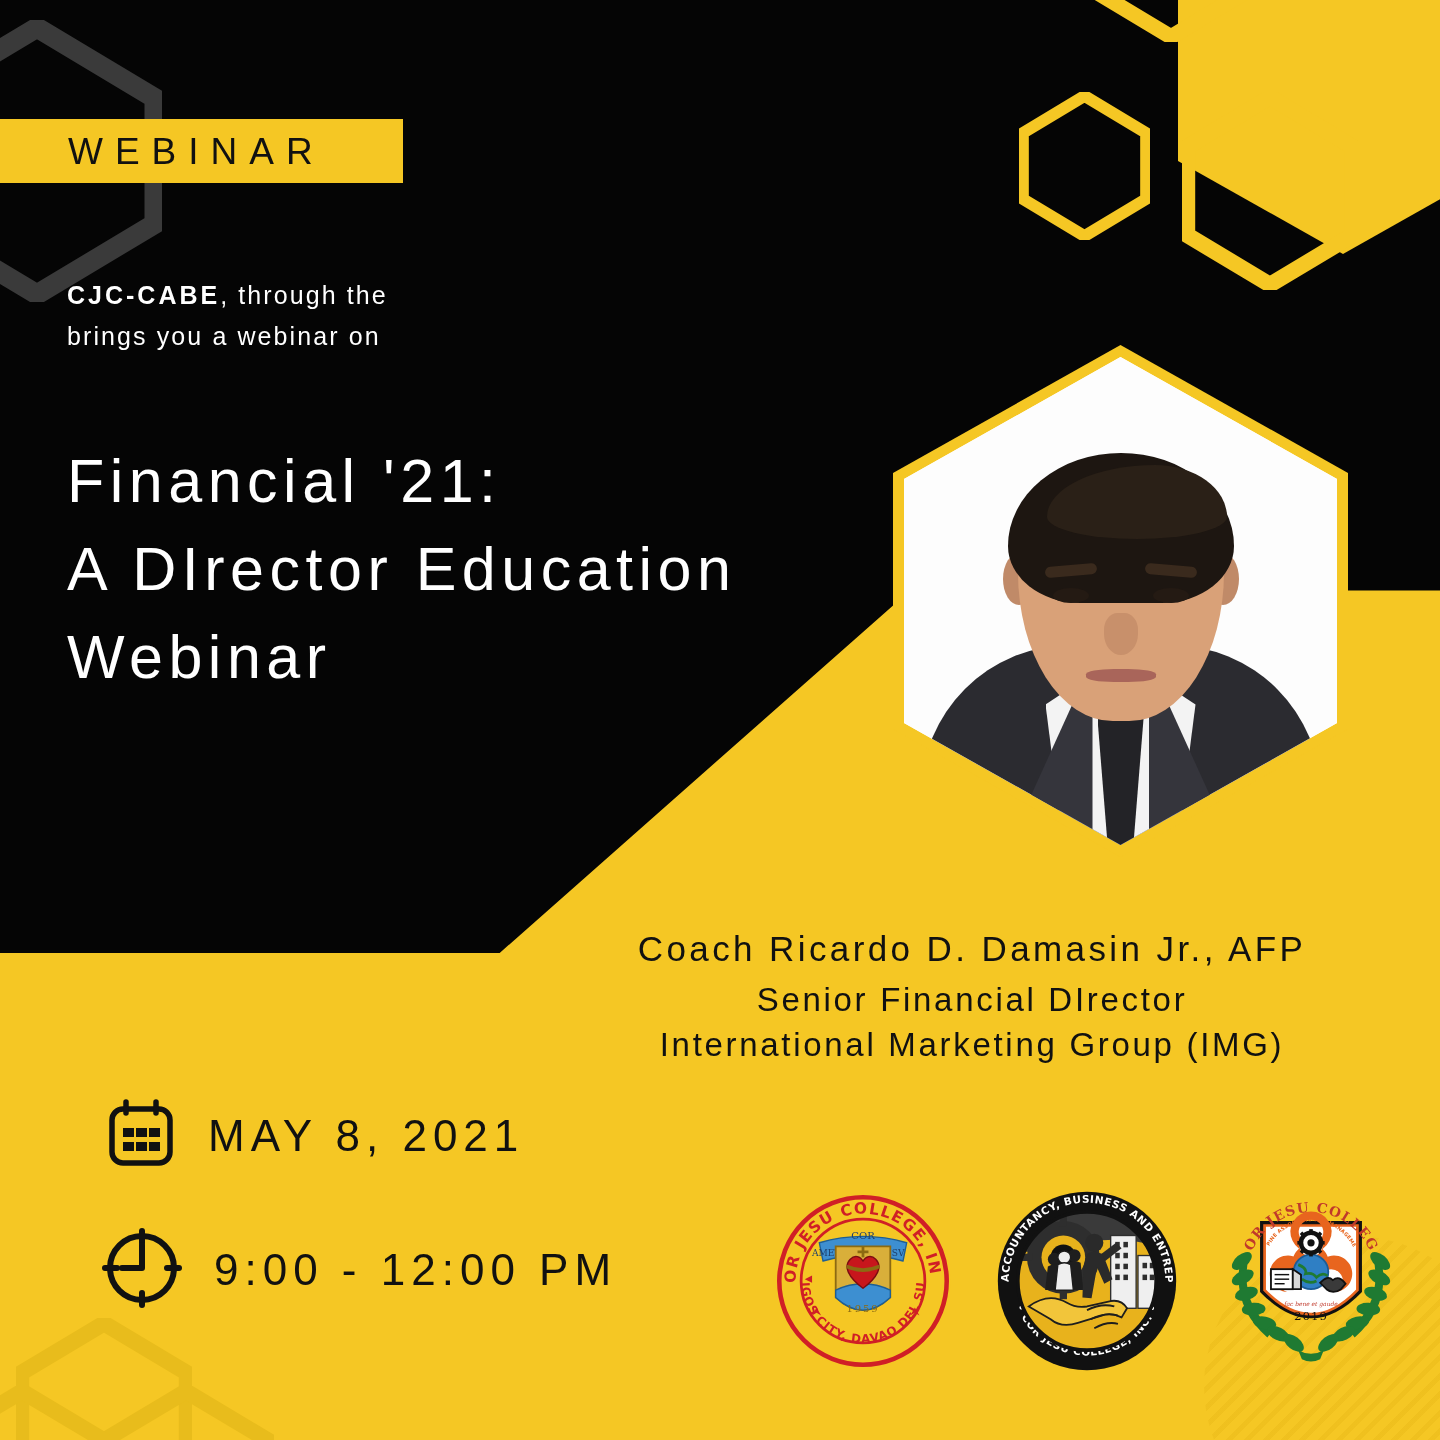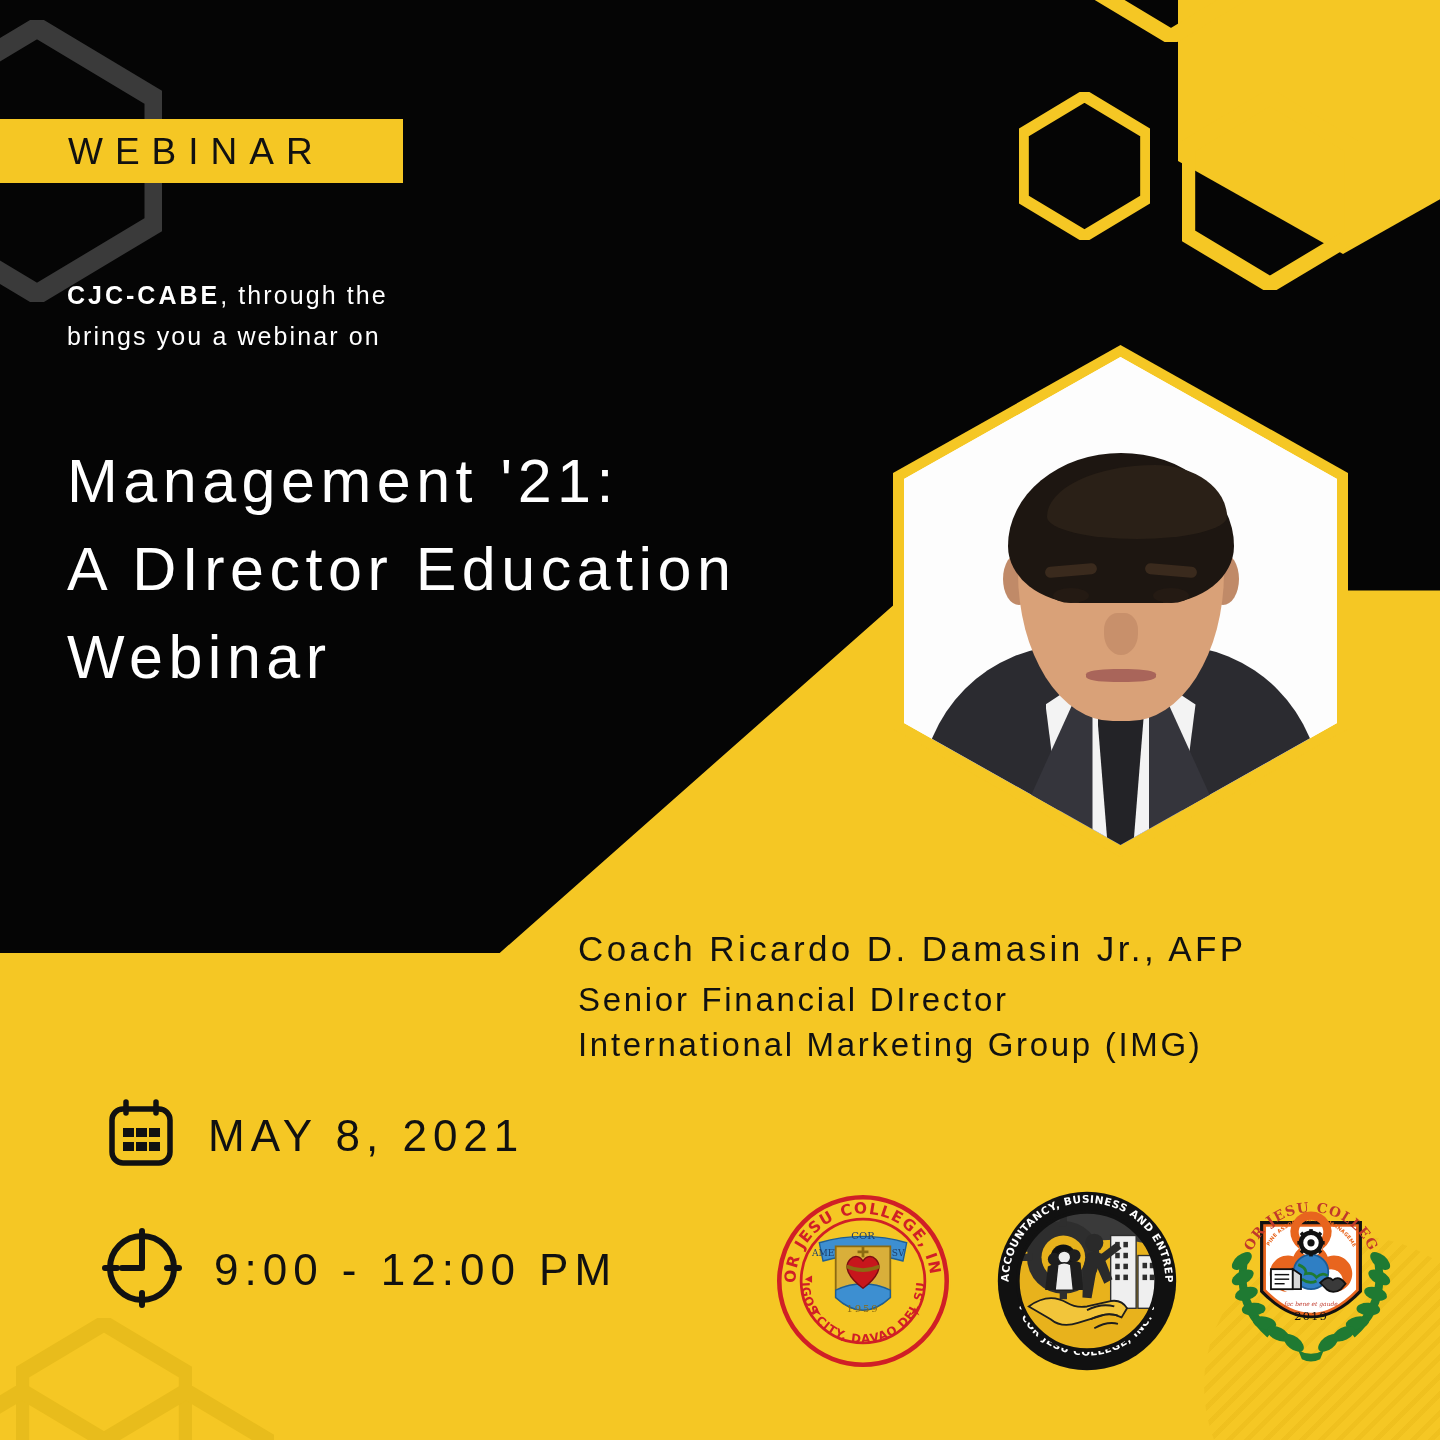--- a/index.html
+++ b/index.html
@@ -326,25 +326,25 @@
     width: 70px;
     height: 13px;
     margin-left: -35px;
     background: #a9655a;
     border-radius: 40%;
   }
 
   
   .speaker {
     position: absolute;
-    left: 578px;
+    left: 552px;
     top: 921px;
     width: 840px;
     color: #111111;
-    text-align: left;
+    text-align: center;
   }
   .speaker .sp-name {
     font-family: "Liberation Sans", sans-serif;
     font-size: 35px;
     letter-spacing: 3.4px;
     line-height: 56px;
     white-space: nowrap;
   }
   .speaker .sp-role {
     font-family: "Liberation Sans", sans-serif;
@@ -442,21 +442,21 @@
   <div class="webinar-tag">
     <span class="tag-text">WEBINAR</span>
   </div>
 
   <div class="intro">
     <div class="line line-1"><span class="strong">CJC-CABE</span><span>, through the</span></div>
     <div class="line">brings you a webinar on</div>
   </div>
 
   <div class="title-block">
-    <div class="t-line">Management '21:</div>
+    <div class="t-line">Financial '21:</div>
     <div class="t-line">A DIrector Education</div>
     <div class="t-line">Webinar</div>
   </div>
 
   <div class="photo-hex-wrap">
     <div class="photo-hex-border"></div>
     <div class="photo-hex-inner">
       <div class="portrait">
         <div class="p-suit"></div>
         <div class="p-neck"></div>

